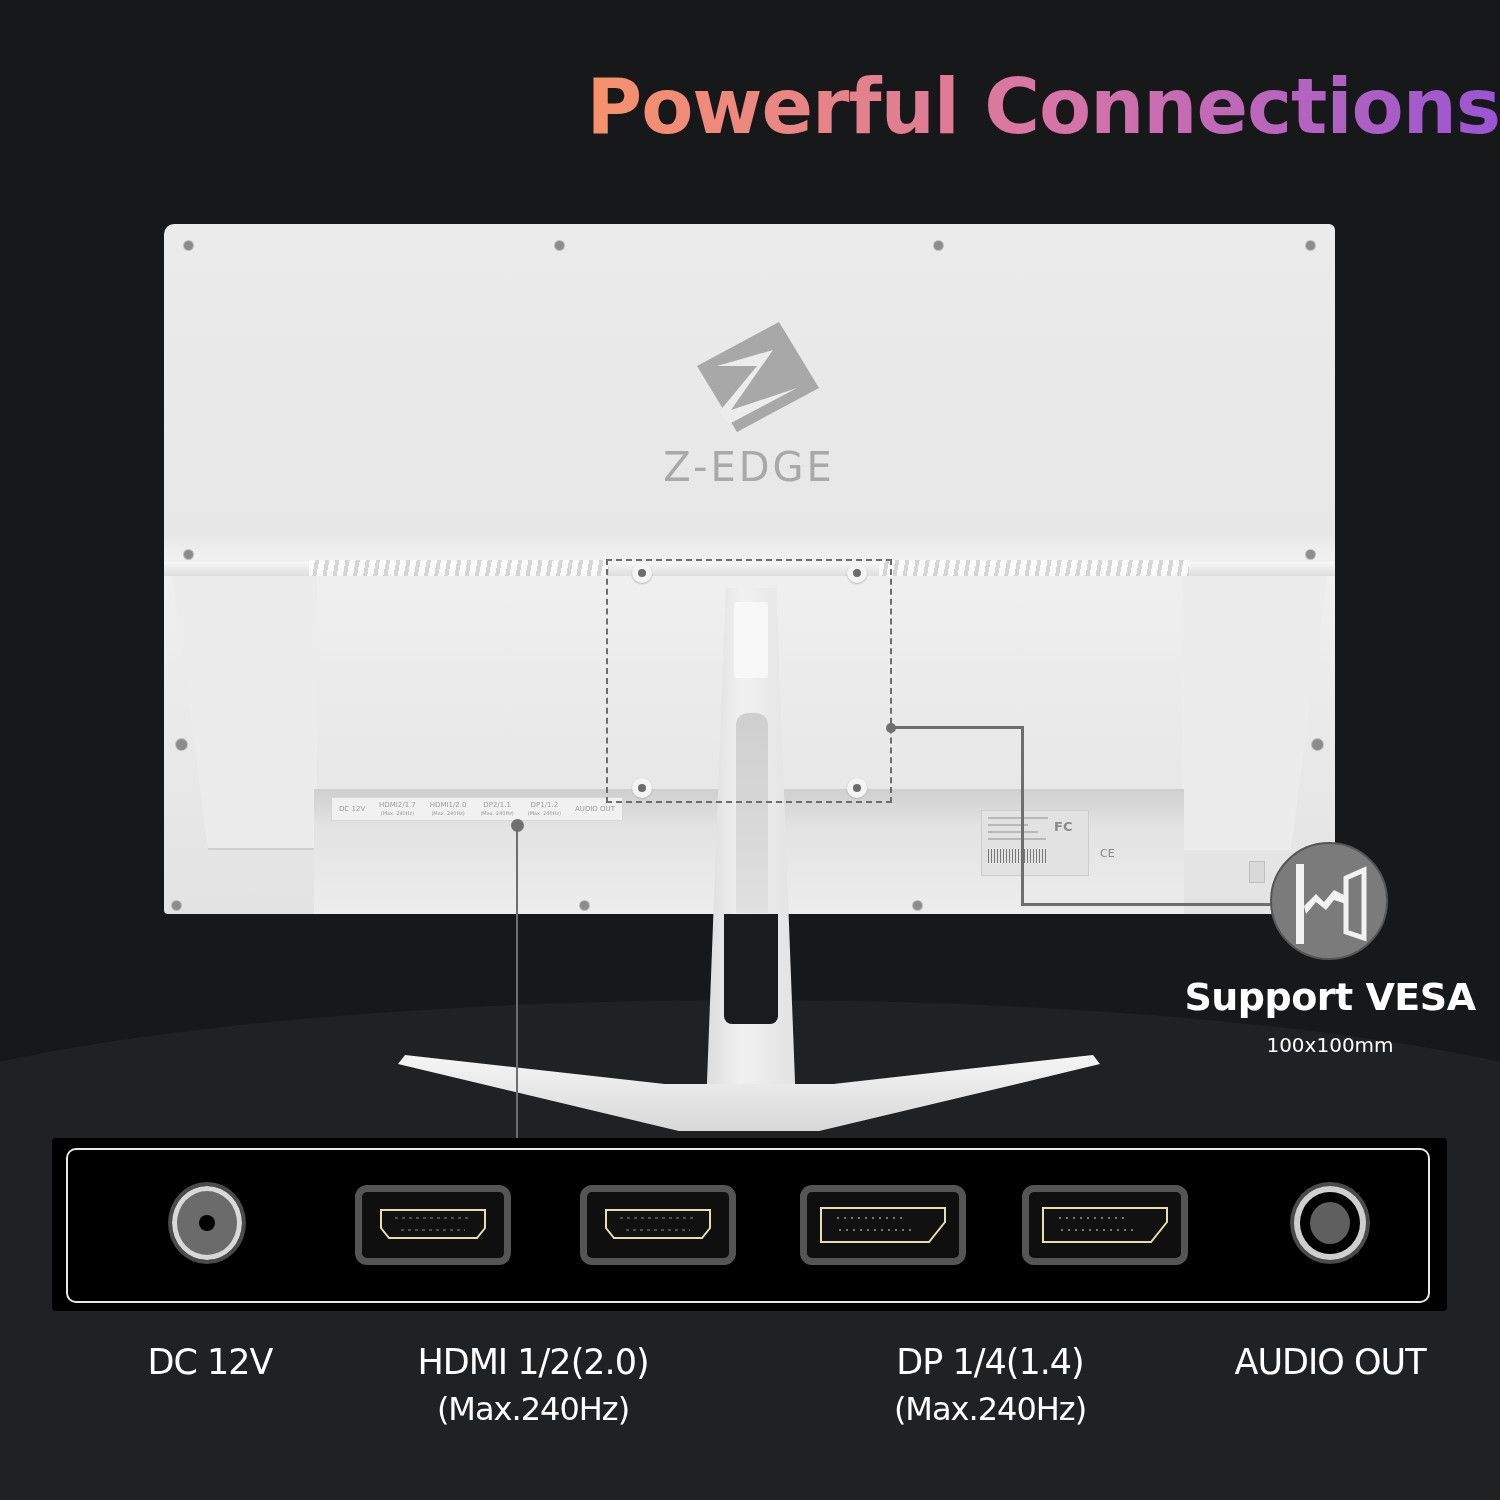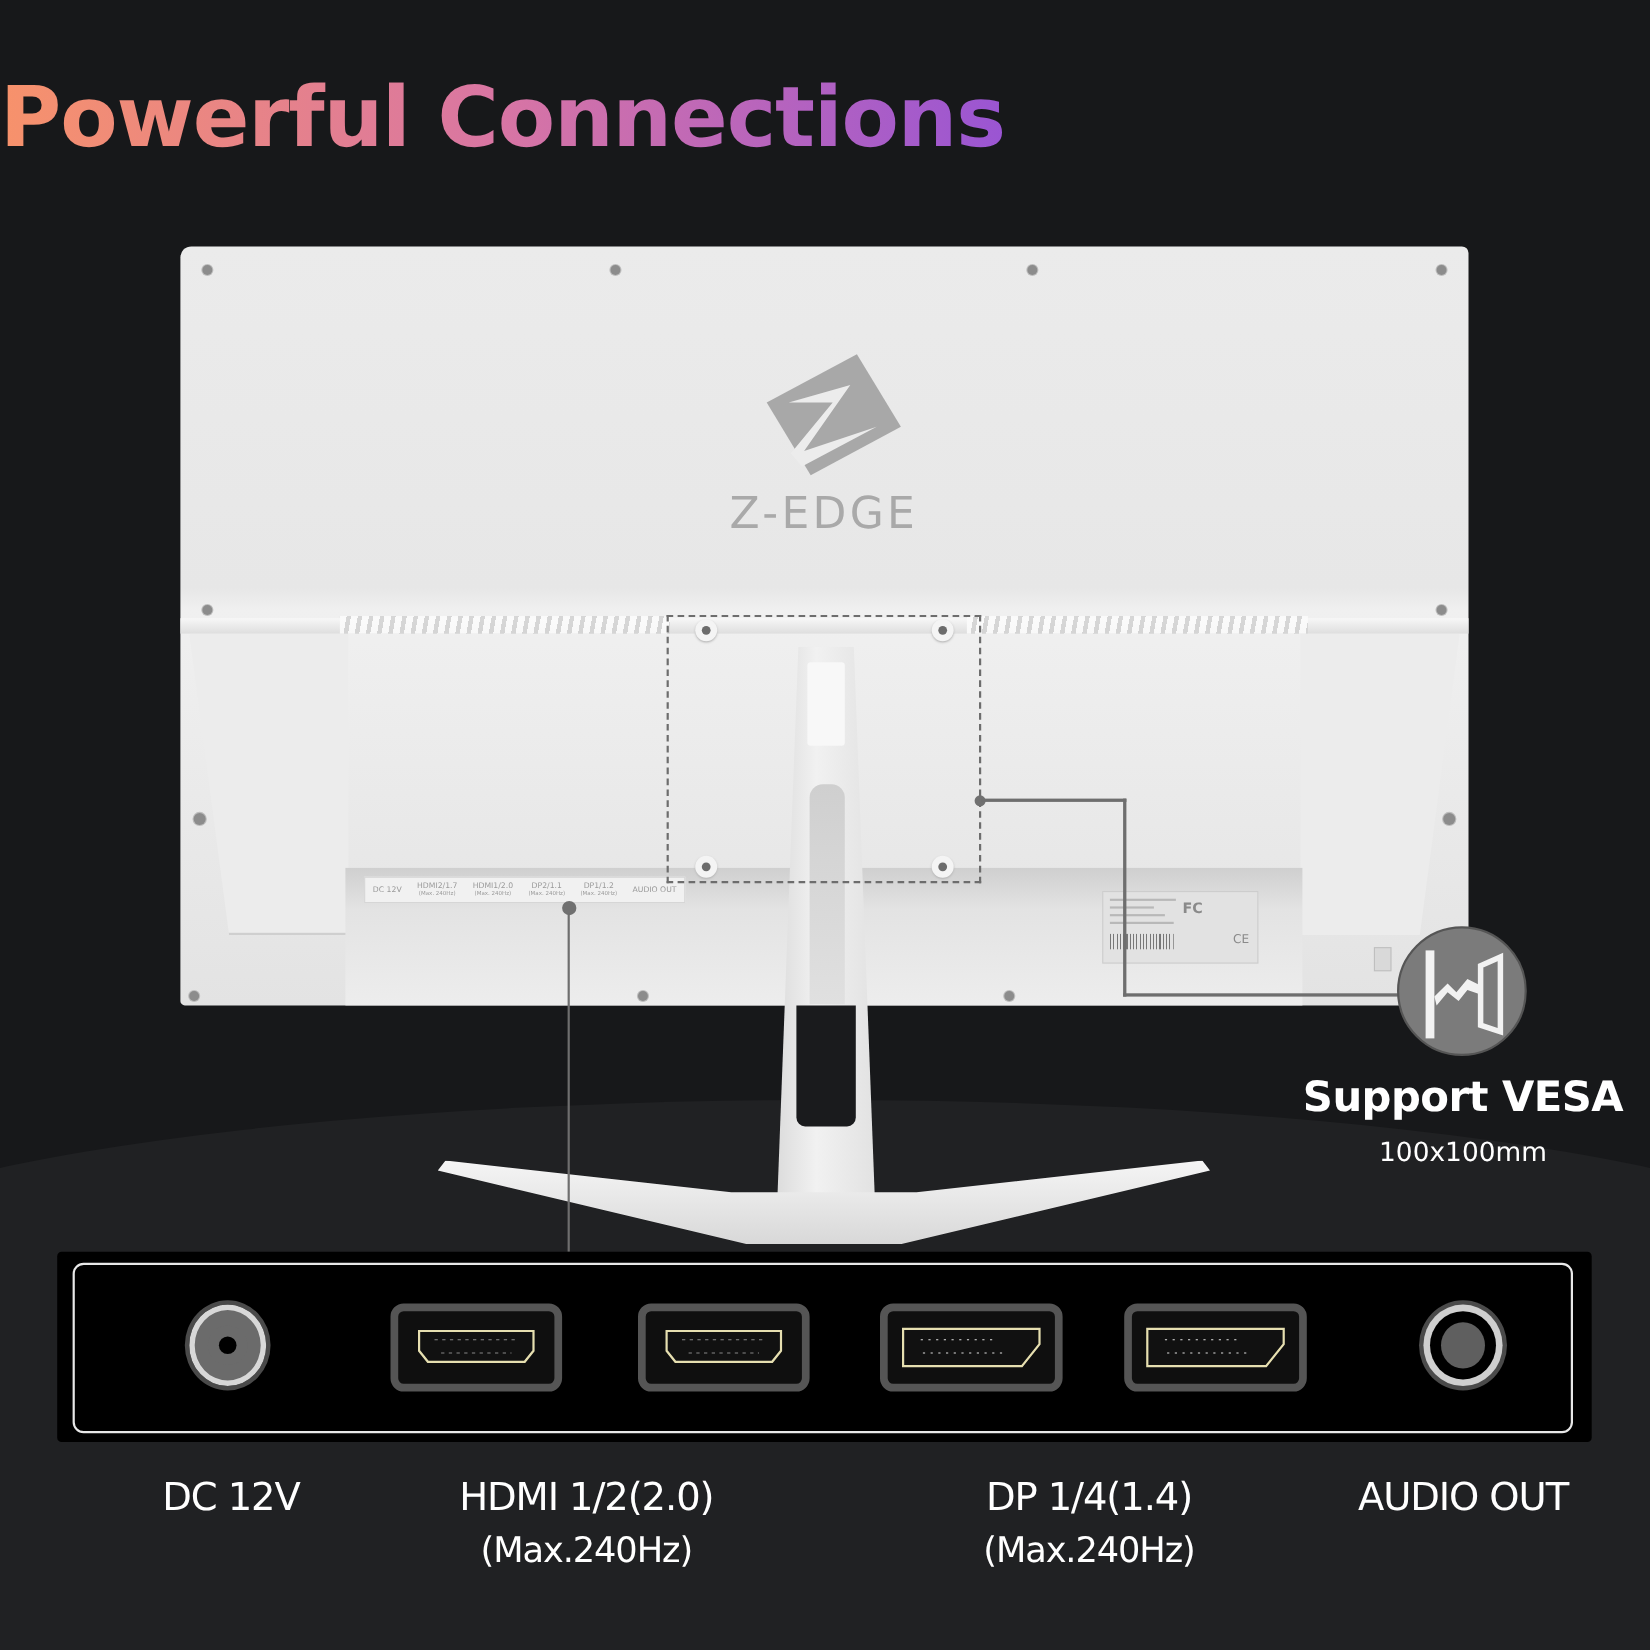--- a/index.html
+++ b/index.html
@@ -8,21 +8,21 @@
     background: #17181a;
     font-family: "DejaVu Sans", sans-serif;
     position: relative;
   }
   .floor {
     position: absolute; left: -200px; top: 1000px; width: 1900px; height: 900px;
     border-radius: 50% 50% 0 0 / 160px 160px 0 0;
     background: #202123;
   }
   .title {
-    position: absolute; top: 62px; left: 0; width: 1500px; text-align: left;
+    position: absolute; top: 62px; left: 0; width: 1500px; text-align: right;
     font-family: "DejaVu Sans", sans-serif; font-weight: bold; font-size: 76px;
     letter-spacing: -1px;
   }
   .title span {
     background: linear-gradient(90deg, var(--g1) 0%, var(--g2) 50%, var(--g3) 100%);
     -webkit-background-clip: text; background-clip: text; color: transparent;
   }
   
   .monitor {
     position: absolute; left: 164px; top: 224px; width: 1171px; height: 690px;
@@ -60,21 +60,21 @@
     margin-top: 6px; font-family: "DejaVu Sans", sans-serif; font-size: 40px;
     letter-spacing: 3px; color: #a9a9a9; font-weight: normal; text-align: center;
   }
   .port-strip {
     position: absolute; left: 167px; top: 573px; width: 292px; height: 24px;
     background: #f1f1f1; border: 1px solid #d6d6d6;
     display: flex; align-items: center; justify-content: space-around;
     font-size: 7px; color: #9a9a9a; line-height: 8px; text-align: center;
   }
   .label-sticker {
-    position: absolute; left: 838px; top: 586px; width: 142px; height: 66px;
+    position: absolute; left: 817px; top: 586px; width: 108px; height: 66px;
     background: #e2e2e2; border: 1px solid #cdcdcd;
   }
   .label-sticker .line { position: absolute; height: 2px; background: #b8b8b8; }
   .label-sticker .barcode {
     position: absolute; left: 6px; bottom: 12px; width: 58px; height: 14px;
     background: repeating-linear-gradient(90deg, #777 0 1px, transparent 1px 3px);
   }
   .label-sticker .fc { position: absolute; left: 72px; top: 8px; font-size: 13px; font-weight: bold; color: #8a8a8a; }
   .label-sticker .ce { position: absolute; left: 72px; top: 36px; font-size: 11px; color: #8a8a8a; margin-left: 46px; }
   .vesa-box {
@@ -124,21 +124,21 @@
   .vesa-badge {
     position: absolute; left: 1270px; top: 842px; width: 118px; height: 118px;
     border-radius: 50%; background: #7b7b7b; border: 2px solid #555;
   }
   .vesa-title {
     position: absolute; left: 1180px; top: 975px; width: 300px; text-align: center;
     font-weight: bold; font-size: 38px; color: #ffffff; letter-spacing: -0.5px;
   }
   .vesa-sub {
     position: absolute; left: 1180px; top: 1033px; width: 300px; text-align: center;
-    font-size: 24px; color: #ffffff;
+    font-size: 20px; color: #ffffff;
   }
   
   .ports-outer {
     position: absolute; left: 52px; top: 1138px; width: 1395px; height: 173px;
     background: #000; border-radius: 4px;
   }
   .ports-inner {
     position: absolute; left: 14px; top: 10px; width: 1364px; height: 155px;
     border: 2px solid #e8e8e8; border-radius: 10px;
   }

